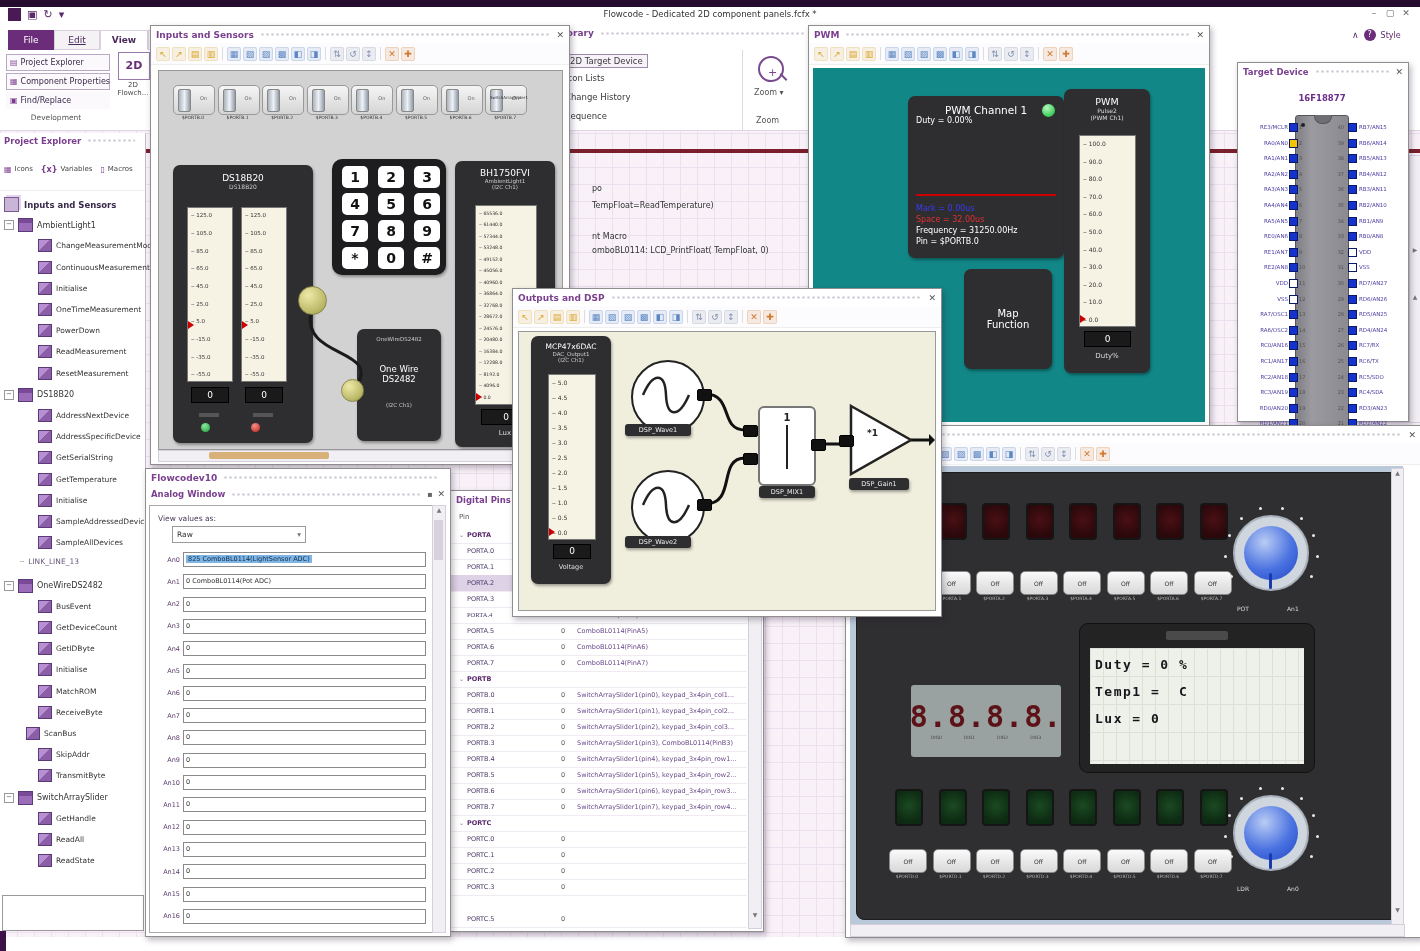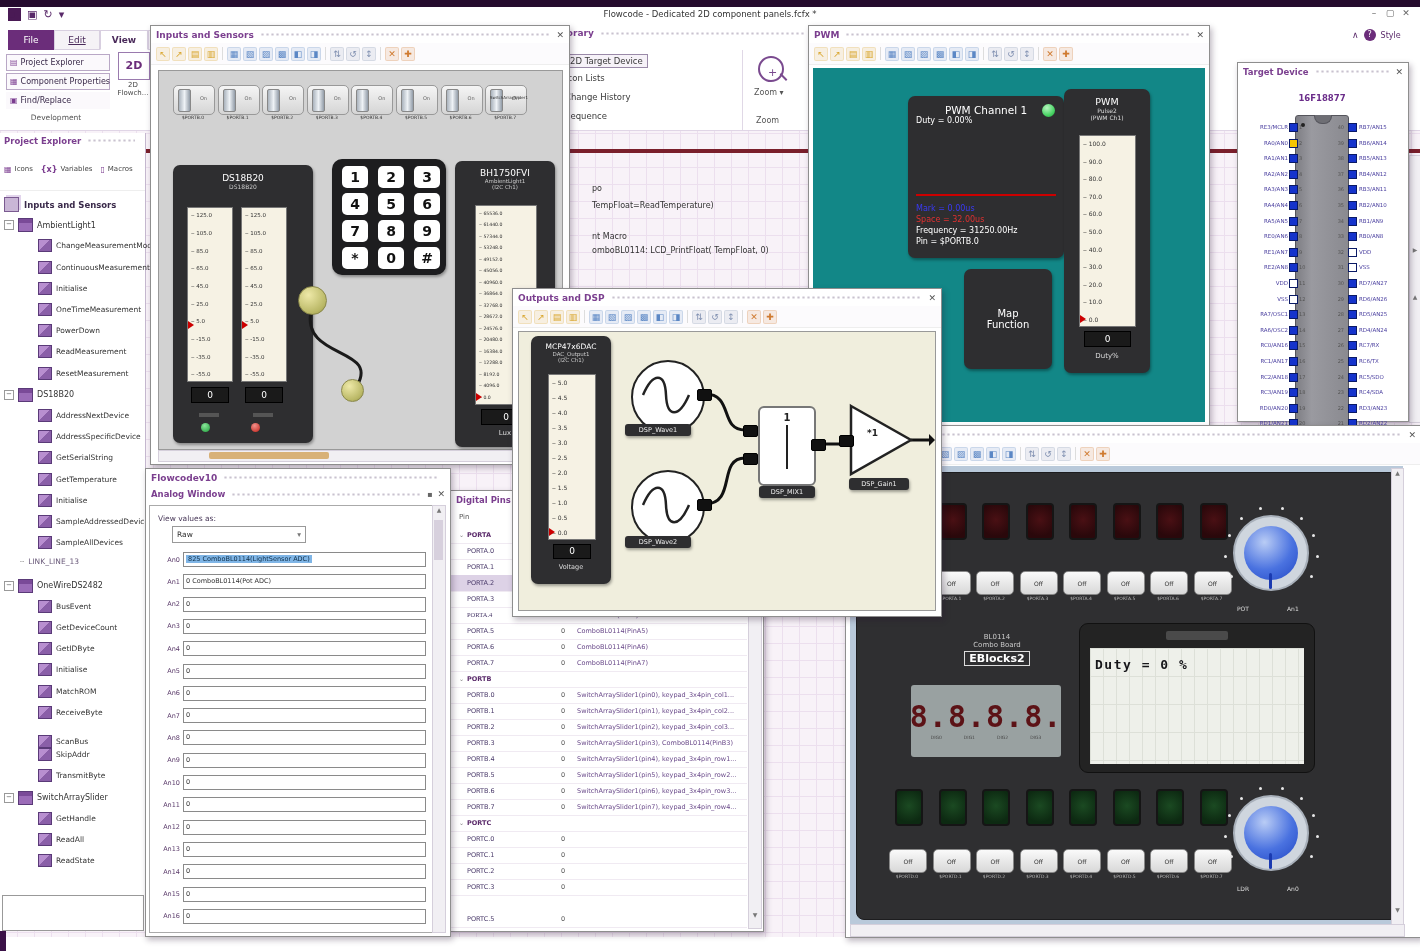--- a/index.html
+++ b/index.html
@@ -258,21 +258,21 @@
           <span style="font-size: 7.5px; color: rgb(51, 51, 51); white-space: nowrap;">Initialise</span>
         </div>
         <div class="abs" style="left: 38px; top: 493.6px; display: flex; align-items: center; gap: 4px;">
           <span style="width: 12px; height: 11px; background: linear-gradient(135deg, rgb(184, 143, 208) 45%, rgb(138, 95, 168) 45%); border: 1px solid rgb(90, 58, 120);"></span>
           <span style="font-size: 7.5px; color: rgb(51, 51, 51); white-space: nowrap;">MatchROM</span>
         </div>
         <div class="abs" style="left: 38px; top: 514.8px; display: flex; align-items: center; gap: 4px;">
           <span style="width: 12px; height: 11px; background: linear-gradient(135deg, rgb(184, 143, 208) 45%, rgb(138, 95, 168) 45%); border: 1px solid rgb(90, 58, 120);"></span>
           <span style="font-size: 7.5px; color: rgb(51, 51, 51); white-space: nowrap;">ReceiveByte</span>
         </div>
-        <div class="abs" style="left: 38px; top: 536px; display: flex; align-items: center; gap: 4px; margin-top: 8px;">
+        <div class="abs" style="left: 26px; top: 536px; display: flex; align-items: center; gap: 4px;">
           <span style="width: 12px; height: 11px; background: linear-gradient(135deg, rgb(184, 143, 208) 45%, rgb(138, 95, 168) 45%); border: 1px solid rgb(90, 58, 120);"></span>
           <span style="font-size: 7.5px; color: rgb(51, 51, 51); white-space: nowrap;">ScanBus</span>
         </div>
         <div class="abs" style="left: 38px; top: 557.2px; display: flex; align-items: center; gap: 4px;">
           <span style="width: 12px; height: 11px; background: linear-gradient(135deg, rgb(184, 143, 208) 45%, rgb(138, 95, 168) 45%); border: 1px solid rgb(90, 58, 120);"></span>
           <span style="font-size: 7.5px; color: rgb(51, 51, 51); white-space: nowrap;">SkipAddr</span>
         </div>
         <div class="abs" style="left: 38px; top: 578.4px; display: flex; align-items: center; gap: 4px;">
           <span style="width: 12px; height: 11px; background: linear-gradient(135deg, rgb(184, 143, 208) 45%, rgb(138, 95, 168) 45%); border: 1px solid rgb(90, 58, 120);"></span>
           <span style="font-size: 7.5px; color: rgb(51, 51, 51); white-space: nowrap;">TransmitByte</span>
@@ -521,39 +521,36 @@
         <div class="tsep"></div>
         <span class="ticon" style="color: rgb(127, 143, 176); border: 1px solid rgba(127, 143, 176, 0.2); background: rgba(127, 143, 176, 0.133);">⇅</span>
         <span class="ticon" style="color: rgb(127, 143, 176); border: 1px solid rgba(127, 143, 176, 0.2); background: rgba(127, 143, 176, 0.133);">↺</span>
         <span class="ticon" style="color: rgb(127, 143, 176); border: 1px solid rgba(127, 143, 176, 0.2); background: rgba(127, 143, 176, 0.133);">↕</span>
         <div class="tsep"></div>
         <span class="ticon" style="color: rgb(207, 122, 47); border: 1px solid rgba(207, 122, 47, 0.2); background: rgba(207, 122, 47, 0.133);">✕</span>
         <span class="ticon" style="color: rgb(207, 122, 47); border: 1px solid rgba(207, 122, 47, 0.2); background: rgba(207, 122, 47, 0.133);">✚</span>
       </div>
     <div class="abs" style="left:4px;top:40px;width:553px;height:460px;background:#b9c9da;">
       <div class="abs" style="left:6px;top:6px;width:540px;height:446px;background:#2f2f31;border-radius:8px;border:1px solid #1d1d1f;" id="board">
-        <div class="abs" style="left:30px;top:160px;width:220px;text-align:center;">
-          <div style="font-size:7px;color:#c9c9c9;">BL0114</div>
-          <div style="font-size:7px;color:#c9c9c9;">Combo Board</div>
-          <div style="font-size:11px;color:#fff;font-weight:bold;margin-top:3px;"><span style="border:1px solid #ddd;padding:0 4px;">EBlocks2</span></div>
-        </div>
         <div class="abs" style="left:54px;top:212px;width:150px;height:72px;background:#99a1a1;border-radius:3px;display:flex;flex-direction:column;align-items:center;justify-content:center;">
           <div id="segdigits" class="seg" style="font-size:30px;letter-spacing:1px;line-height:30px;text-align:right;"><span class="seg" style="display: inline;">8.</span><span class="seg" style="display: inline;">8.</span><span class="seg" style="display: inline;">8.</span><span class="seg" style="display: inline;">8.</span></div>
           <div id="seglabels" style="display:flex;gap:22px;margin-top:3px;">
               <span style="font-size: 4.5px; color: rgb(74, 74, 74);">DIG0</span>
               <span style="font-size: 4.5px; color: rgb(74, 74, 74);">DIG1</span>
               <span style="font-size: 4.5px; color: rgb(74, 74, 74);">DIG2</span>
               <span style="font-size: 4.5px; color: rgb(74, 74, 74);">DIG3</span>
             </div>
         </div>
         <div class="abs" style="left:222px;top:150px;width:234px;height:148px;background:#232323;border-radius:9px;border:1px solid #111;">
           <div class="abs" style="left:86px;top:7px;width:62px;height:9px;background:#4a4a4a;border-radius:2px;"></div>
           <div class="abs" style="left:10px;top:24px;width:214px;height:116px;background:#eef0ea;background-image:linear-gradient(#dde0d8 1px,transparent 1px),linear-gradient(90deg,#dde0d8 1px,transparent 1px);background-size:13px 28px;">
             <div id="lcdlines" style="padding:3px 0 0 5px;">
                 <div class="lcdtxt" style="font-size: 13px; line-height: 27px; letter-spacing: 1.5px; white-space: pre;">Duty = 0 %</div>
+                <div class="lcdtxt" style="font-size: 13px; line-height: 27px; letter-spacing: 1.5px; white-space: pre;">Temp1 =  C</div>
+                <div class="lcdtxt" style="font-size: 13px; line-height: 27px; letter-spacing: 1.5px; white-space: pre;">Lux = 0</div>
               </div>
           </div>
         </div>
         <div id="boardrows"></div>
       <div class="ledR" style="left: 38px; top: 30px;"></div>
           <div class="ledR" style="left: 81.5px; top: 30px;"></div>
           <div class="ledR" style="left: 125px; top: 30px;"></div>
           <div class="ledR" style="left: 168.5px; top: 30px;"></div>
           <div class="ledR" style="left: 212px; top: 30px;"></div>
           <div class="ledR" style="left: 255.5px; top: 30px;"></div>
@@ -756,20 +753,26 @@
             <div class="key" style="left: 82px; top: 34px;">6</div>
             <div class="key" style="left: 10px; top: 61px;">7</div>
             <div class="key" style="left: 46px; top: 61px;">8</div>
             <div class="key" style="left: 82px; top: 61px;">9</div>
             <div class="key" style="left: 10px; top: 88px;">*</div>
             <div class="key" style="left: 46px; top: 88px;">0</div>
             <div class="key" style="left: 82px; top: 88px;">#</div>
           </div>
       </div>
 
+      <div class="comp" style="left:198px;top:258px;width:84px;height:112px;">
+        <div style="font-size:5.5px;color:#ccc;margin-top:7px;">OneWireDS2482</div>
+        <div style="font-size:8.5px;color:#fff;margin-top:22px;">One Wire</div>
+        <div style="font-size:8.5px;color:#fff;">DS2482</div>
+        <div style="font-size:5.5px;color:#ccc;margin-top:18px;">(I2C Ch1)</div>
+      </div>
       <svg class="abs" style="left:0;top:0;width:403px;height:378px;pointer-events:none;">
         <path d="M 152 240 C 142 290, 225 275, 196 318" stroke="#1a1a1a" stroke-width="3" fill="none"></path>
       </svg>
       <div class="node" style="left:139px;top:215px;width:27px;height:27px;"></div>
       <div class="node" style="left:182px;top:308px;width:21px;height:21px;"></div>
 
       <div class="comp" style="left:296px;top:90px;width:100px;height:286px;">
         <div style="font-size:9px;color:#fff;margin-top:7px;">BH1750FVI</div>
         <div style="font-size:5.5px;color:#ccc;">AmbientLight1</div>
         <div style="font-size:5.5px;color:#ccc;">(I2C Ch1)</div>

